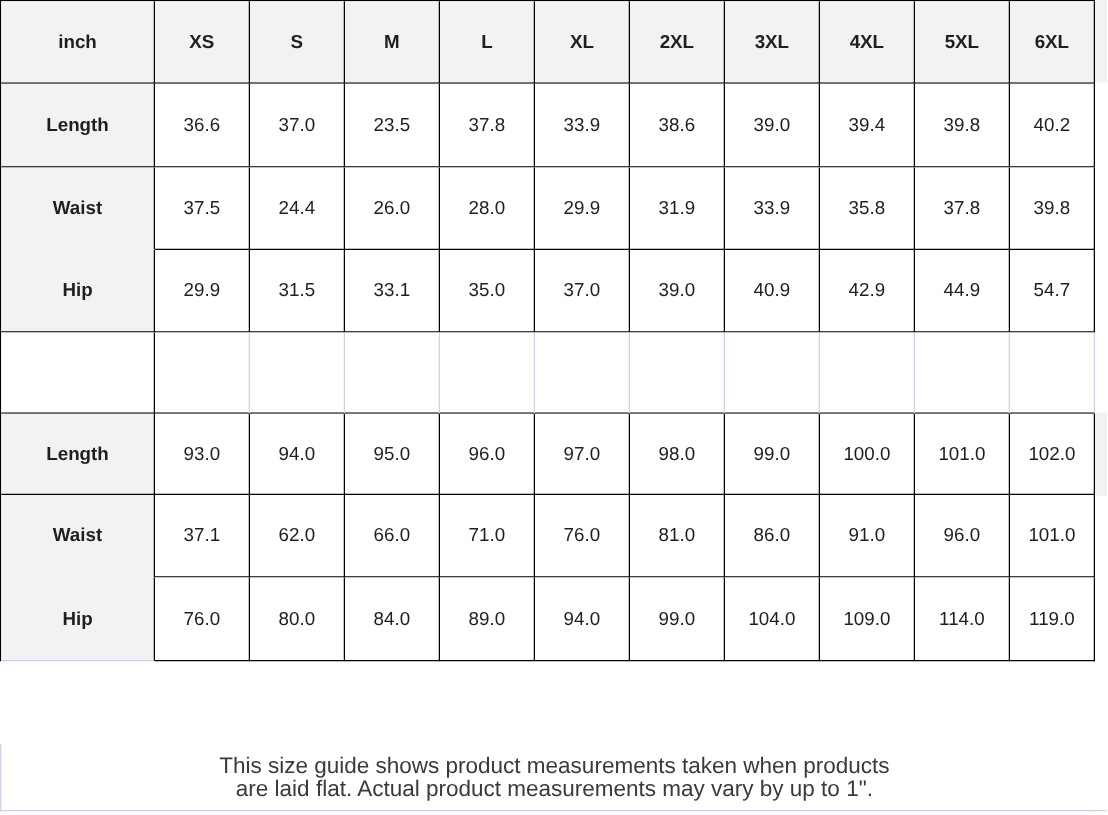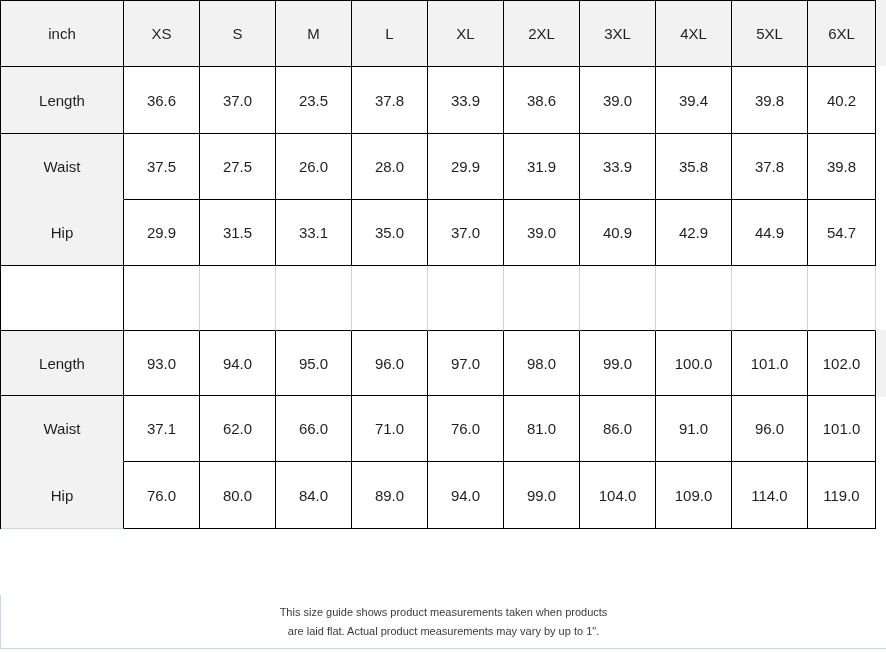--- a/index.html
+++ b/index.html
@@ -34,21 +34,21 @@
     border-right:1px solid var(--border-dark);
     border-bottom:1px solid var(--border-dark);
     text-align:center;
     vertical-align:middle;
     font-size:15px;
     padding:0;
     background:#ffffff;
     white-space:nowrap;
     overflow:hidden;
   }
-  td.hdr, td.lbl{background:var(--header-bg);}
+  td.hdr, td.lbl{background:var(--header-bg);font-weight:bold;}
   td.sp{border-right:1px solid var(--grid-light);}
   td.sp-label{border-right:1px solid var(--border-dark);}
   td.no-bot{border-bottom:1px solid var(--header-bg);}
   td.light-bot{border-bottom:1px solid var(--grid-light);}
   .sliver{
     position:absolute;
     left:876px;
     width:10px;
     background:var(--header-bg);
   }
@@ -57,21 +57,21 @@
   .footer{
     position:absolute;
     left:0;top:595px;
     box-sizing:border-box;
     width:886px;height:54px;
     border-left:1px solid var(--grid-light);
     border-bottom:1px solid var(--grid-light);
     background:#ffffff;
     text-align:center;
     padding-top:8px;
-    font-size:11px;
+    font-size:18px;
     line-height:19px;
     color:var(--footer-text);
   }
   .footer-grid-v{
     position:absolute;
     left:876px;top:595px;
     width:1px;height:54px;
     background:var(--grid-light);
   }
 </style>
@@ -117,21 +117,21 @@
           <td class="cell ">33.9</td>
           <td class="cell ">38.6</td>
           <td class="cell ">39.0</td>
           <td class="cell ">39.4</td>
           <td class="cell ">39.8</td>
           <td class="cell ">40.2</td>
         </tr>
         <tr style="height: 66px;">
           <td class="cell lbl no-bot">Waist</td>
           <td class="cell ">37.5</td>
-          <td class="cell ">27.5</td>
+          <td class="cell ">24.4</td>
           <td class="cell ">26.0</td>
           <td class="cell ">28.0</td>
           <td class="cell ">29.9</td>
           <td class="cell ">31.9</td>
           <td class="cell ">33.9</td>
           <td class="cell ">35.8</td>
           <td class="cell ">37.8</td>
           <td class="cell ">39.8</td>
         </tr>
         <tr style="height: 66px;">

